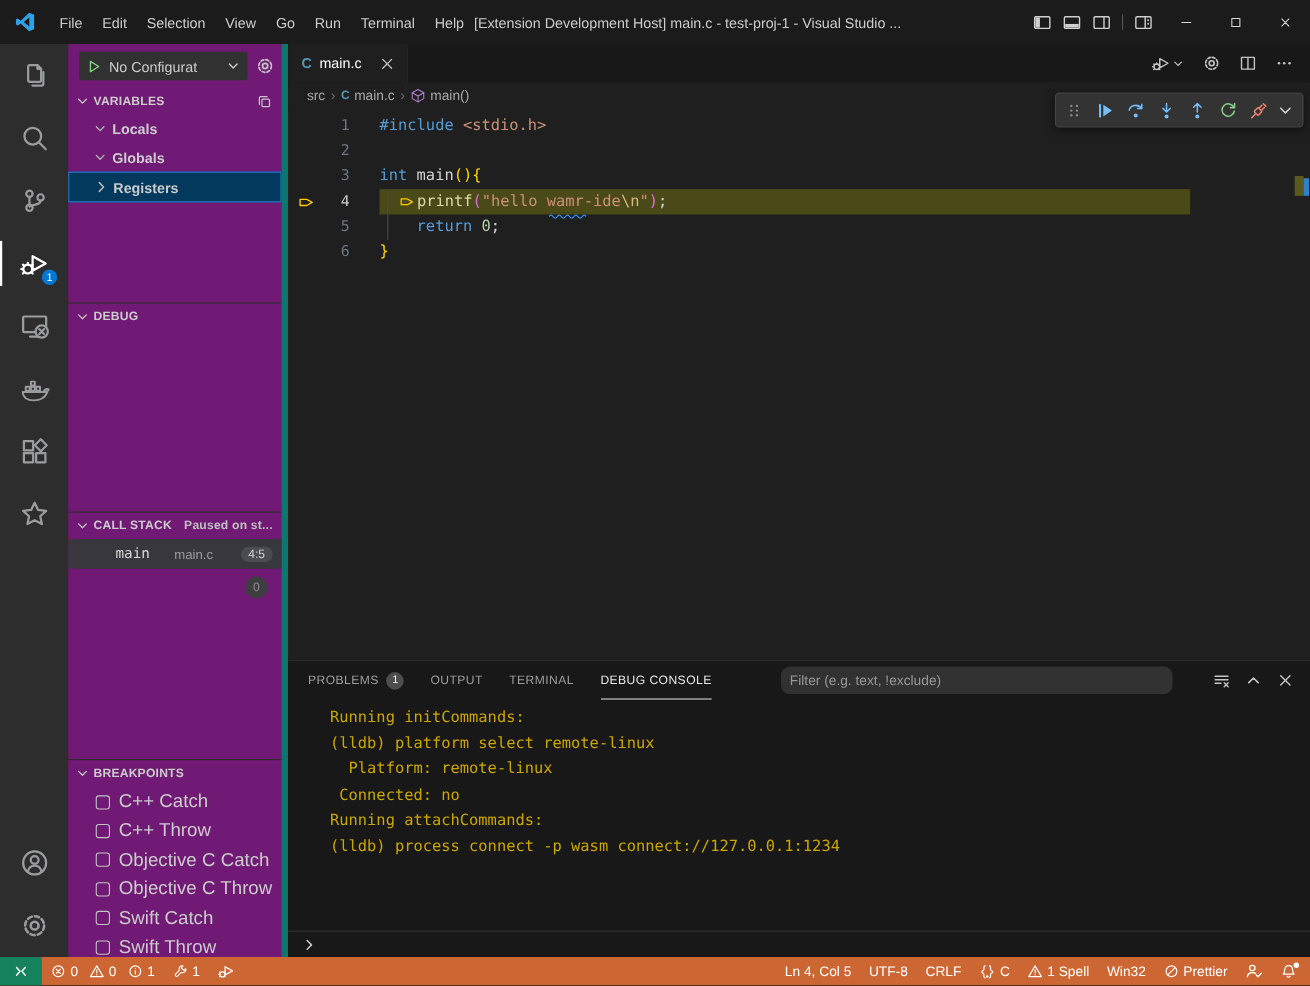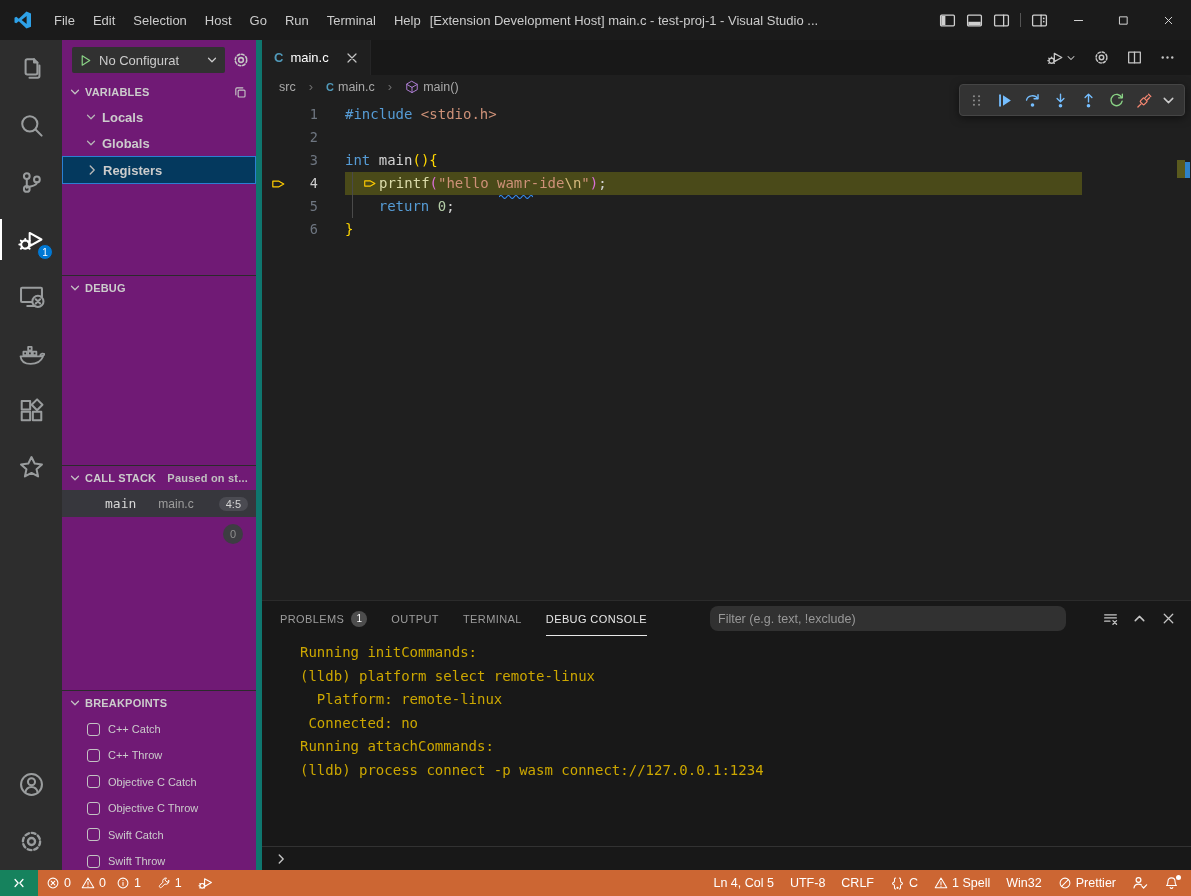--- a/index.html
+++ b/index.html
@@ -54,34 +54,34 @@
   .tree-row .icon{width:14px;height:14px;color:#b8b8b8;flex:none}
   .tree-row.selected{background:#04395e;border:1px solid #2b7fd4}
   .cs-row{position:absolute;left:0;right:0;top:450px;height:27px;background:#37373d;display:flex;align-items:center;cursor:pointer}
   .cs-fn{font-family:"DejaVu Sans Mono",monospace;font-size:13px;color:#d8d8d8;margin-left:43px}
   .cs-file{font-size:12px;color:#9d9d9d;margin-left:22px}
   .cs-pill{margin-left:auto;margin-right:8px;background:#4b4b52;color:#d4d4d4;font-size:11px;
     border-radius:9px;padding:1px 7px}
   .cs-badge-row{position:absolute;left:0;right:0;top:481px;height:26px;display:flex;align-items:center;justify-content:flex-end;padding-right:13px}
   .cs-zero{width:20px;height:20px;border-radius:50%;background:#3d3d42;color:#8f8f8f;font-size:11px;display:grid;place-items:center}
   .bp-row{position:absolute;left:0;right:0;height:26px;display:flex;align-items:center;gap:8px;padding-left:25px;
-    font-size:11px;color:#cccccc;cursor:pointer}
+    font-size:17px;color:#cccccc;cursor:pointer}
   .bp-box{width:13px;height:13px;border:1.5px solid #c3c3c3;border-radius:3px;background:transparent;flex:none}
 
   
   .editor-col{flex:1;display:flex;flex-direction:column;position:relative;background:#1f1f1f;min-width:0}
   .tabbar{height:35px;background:#181818;display:flex;align-items:stretch}
   .tab{background:#1f1f1f;display:flex;align-items:center;gap:7px;padding:0 10px 0 12px;font-size:13px;color:#ffffff;border-right:1px solid #252526;cursor:pointer}
   .c-icon{color:#519aba;font-weight:700;font-size:13px}
   .tab-close{width:16px;height:16px;color:#c5c5c5;margin-left:8px}
   .editor-actions{margin-left:auto;display:flex;align-items:center;gap:16px;padding-right:15px;color:#c5c5c5}
   .editor-actions .icon{width:17px;height:17px}
   .ea-group{display:flex;align-items:center;gap:1px}
   .ea-group .small-chev{width:12px;height:12px}
-  .breadcrumbs{height:23px;display:flex;align-items:center;gap:13px;padding-left:17px;font-size:12.5px;color:#a9a9a9;background:#1f1f1f}
+  .breadcrumbs{height:23px;display:flex;align-items:center;gap:5px;padding-left:17px;font-size:12.5px;color:#a9a9a9;background:#1f1f1f}
   .bc-sep{color:#6e6e6e;font-size:13px}
   .bc-item{display:flex;align-items:center;gap:4px;cursor:pointer}
   .bc-item .c-icon{font-size:11px}
   .bc-item .icon.cube{width:14px;height:14px;color:#b180d7}
 
   .code-area{position:relative;height:502px;font-family:"DejaVu Sans Mono",monospace;font-size:14px;line-height:23px;padding-top:5px;overflow:hidden}
   .cline{height:23px;display:flex;white-space:pre}
   .glyph{width:30px;flex:none;display:flex;align-items:center;padding-left:7px}
   .glyph .icon{width:19px;height:14px;color:#ffcc00}
   .lnum{width:26px;flex:none;text-align:right;color:#6e7681;font-size:13.5px}
@@ -144,21 +144,21 @@
   <div class="titlebar">
     <span class="tb-logo icon">
         <svg viewBox="0 0 16 16">
           <path fill="#2ea1e8" d="M10.8 1.2 4.6 7 2.6 5.4 1.2 6.1v3.8l1.4.7 2-1.6 6.2 5.8 3.6-1.5V2.7ZM10.9 4.8v6.4L6.9 8Z"></path>
         </svg>
       </span>
     <nav class="menus" id="menus">
         <span class="menu-item">File</span>
         <span class="menu-item">Edit</span>
         <span class="menu-item">Selection</span>
-        <span class="menu-item">Host</span>
+        <span class="menu-item">View</span>
         <span class="menu-item">Go</span>
         <span class="menu-item">Run</span>
         <span class="menu-item">Terminal</span>
         <span class="menu-item">Help</span>
       </nav>
     <div class="window-title">[Extension Development Host] main.c - test-proj-1 - Visual Studio ...</div>
     <div class="layout-controls" id="layoutControls">
         <span class="icon">
           <svg viewBox="0 0 16 16" fill="none" stroke="currentColor" stroke-width="1.2" stroke-linecap="round" stroke-linejoin="round">
             <rect x="1.5" y="3" width="13" height="10" rx="1"></rect>

